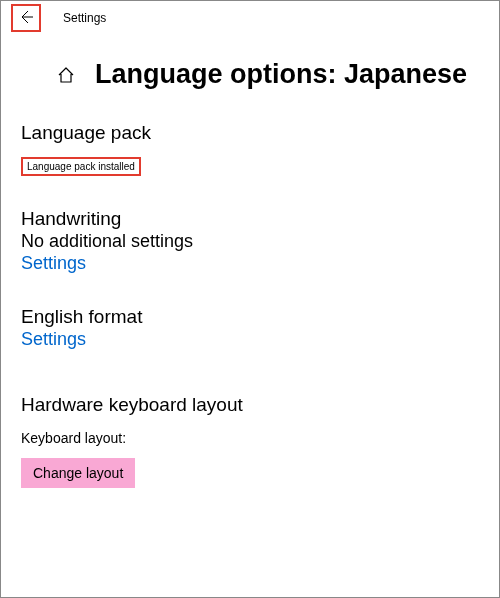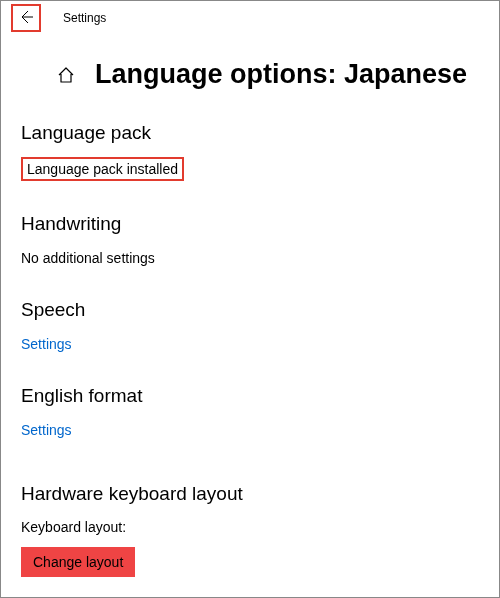--- a/index.html
+++ b/index.html
@@ -57,48 +57,48 @@
     .content {
       padding-left: 20px;
       padding-right: 20px;
     }
     .section-heading {
       font-size: 19px;
       font-weight: 400;
       margin-top: 32px;
     }
     .section-text {
-      font-size: 14px;
-      margin-top: 15px;
+      font-size: 18px;
+      margin-top: 1px;
       display: inline-block;
     }
     .link {
       color: #0066cc;
       cursor: pointer;
     }
     .highlight-red {
       border: 2px solid #e23b2e;
       padding: 2px 4px;
       margin-top: 13px;
       display: inline-block;
-      font-size: 14px;
+      font-size: 10px;
     }
     .hw-section {
       margin-top: 44px;
     }
     .kb-layout-row {
       display: flex;
       margin-top: 14px;
       font-size: 14px;
     }
     .kb-label {
       min-width: 130px;
     }
     .change-btn {
-      background: #ef4444;
+      background: #f9a8d4;
       border: none;
       font-size: 14px;
       padding: 7px 12px;
       margin-top: 12px;
       cursor: pointer;
       font-family: inherit;
     }
   </style>
 </head>
 <body>
@@ -130,21 +130,20 @@
     <h2 class="section-heading">Language pack</h2>
     <span class="highlight-red">Language pack installed</span>
   </div>
 
   <div>
     <h2 class="section-heading">Handwriting</h2>
     <span class="section-text">No additional settings</span>
   </div>
 
   <div>
-    <h2 class="section-heading">Speech</h2>
     <span class="section-text link">Settings</span>
   </div>
 
   <div>
     <h2 class="section-heading">English format</h2>
     <span class="section-text link">Settings</span>
   </div>
 
   <div class="hw-section">
     <h2 class="section-heading" style="margin-top:0">Hardware keyboard layout</h2>

